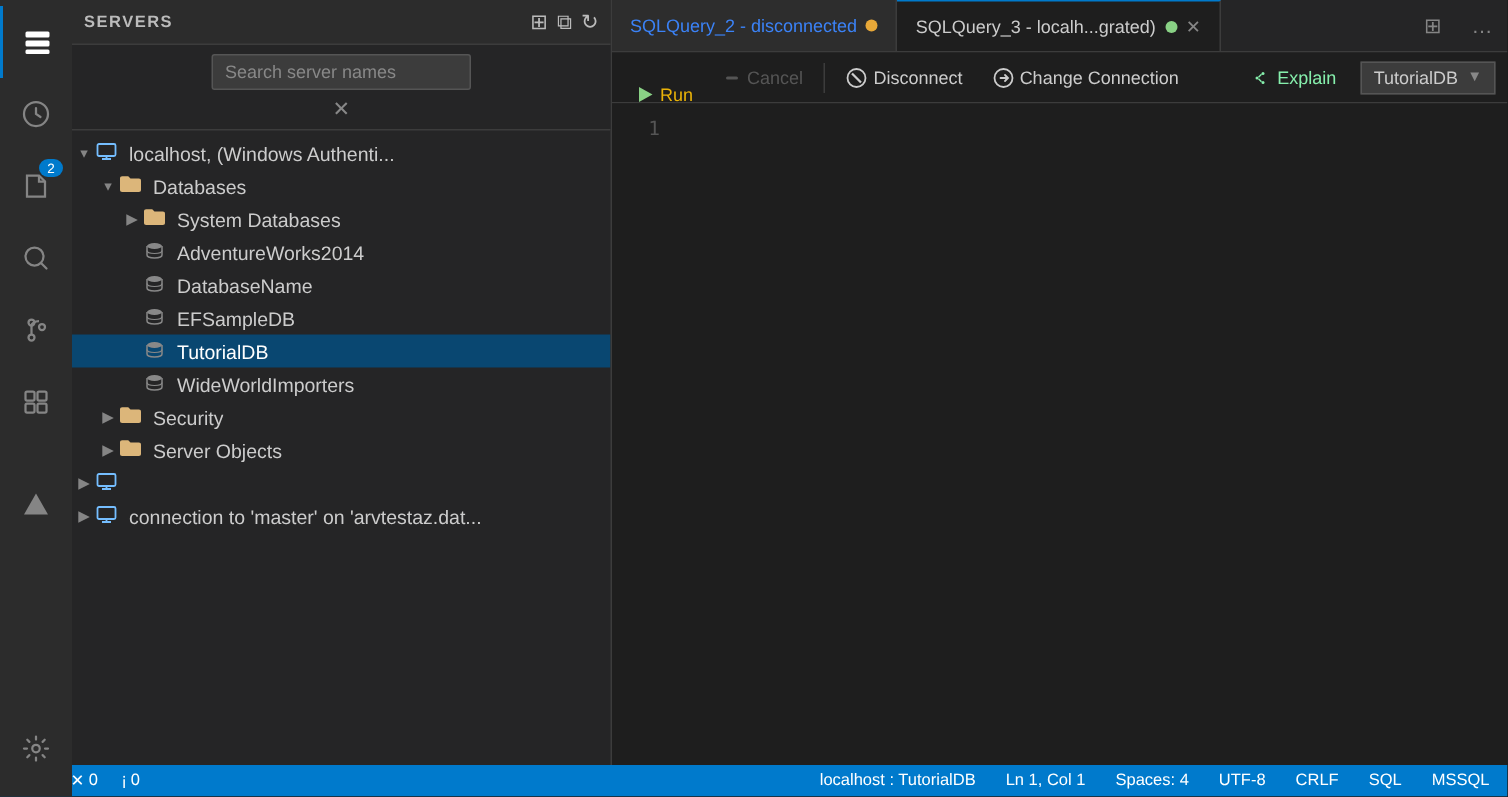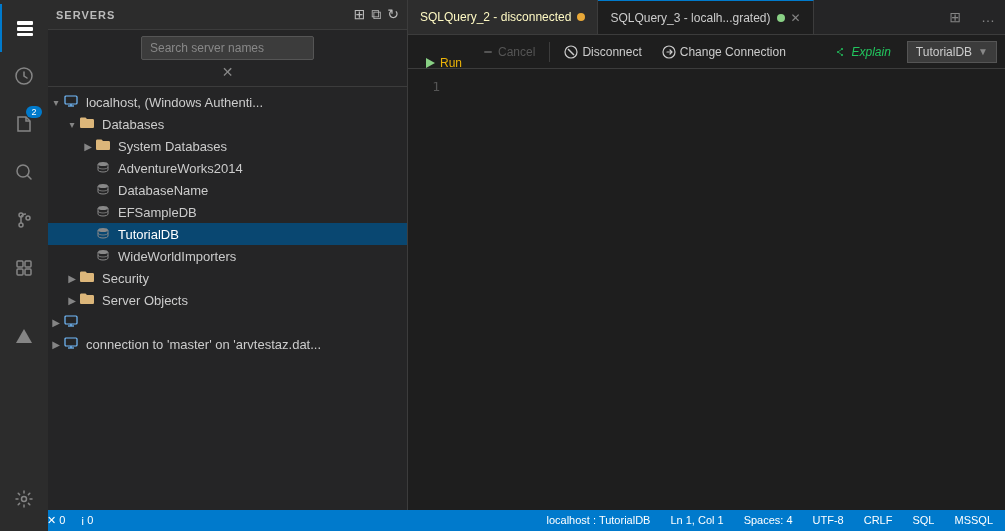--- a/index.html
+++ b/index.html
@@ -186,21 +186,21 @@
       overflow: hidden;
     }
     .tab {
       display: flex;
       align-items: center;
       height: 35px;
       padding: 0 12px;
       background: #2d2d2d;
       border-right: 1px solid #3c3c3c;
       cursor: pointer;
-      color: #fef9c3;
+      color: #3b82f6;
       font-size: 12px;
       gap: 6px;
       white-space: nowrap;
     }
     .tab.active {
       background: #1e1e1e;
       color: #cccccc;
       border-top: 1px solid #007acc;
     }
     .tab .tab-dot {
@@ -332,24 +332,23 @@
     .tree::-webkit-scrollbar-thumb { background: #424242; border-radius: 4px; }
 
     
     .explain-btn {
       display: flex;
       align-items: center;
       gap: 4px;
       padding: 2px 8px;
       background: none;
       border: none;
-      color: #22c55e;
+      color: #86efac;
       cursor: pointer;
       font-size: 12px;
-      font-style: italic;
     }
   </style>
 </head>
 <body>
 
 <div class="activity-bar">
   <div class="activity-icon active">
     <svg width="22" height="22" viewBox="0 0 22 22" fill="currentColor">
       <rect x="3" y="4" width="16" height="4" rx="1"></rect>
       <rect x="3" y="10" width="16" height="4" rx="1"></rect>

